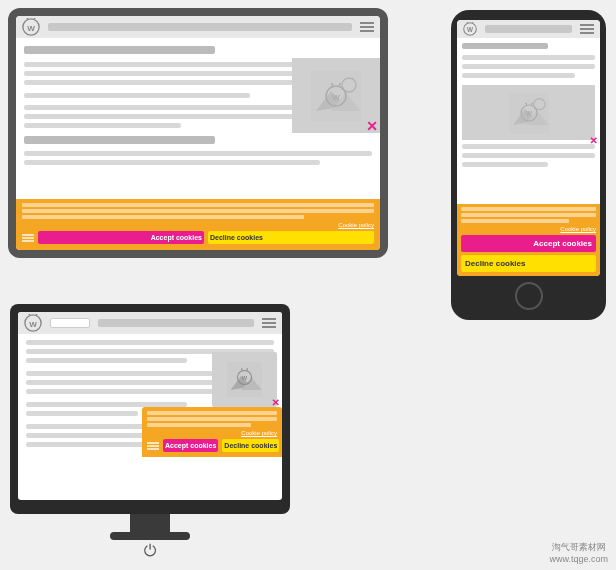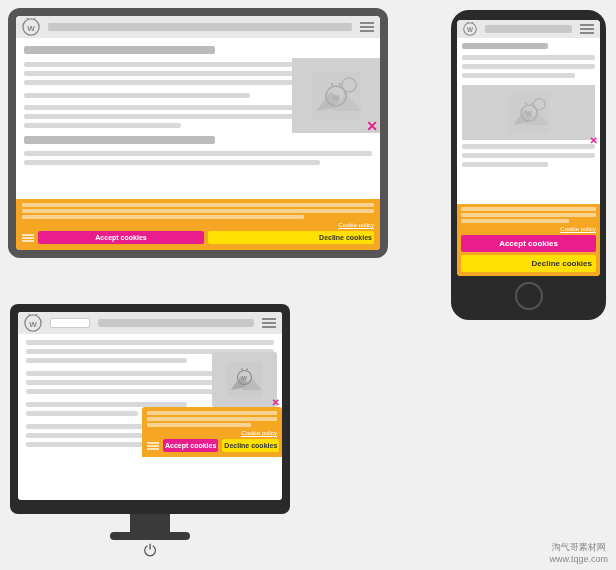--- a/index.html
+++ b/index.html
@@ -214,32 +214,32 @@
       height: 2px;
       background: rgba(255,255,255,0.7);
     }
 
     .btn-accept {
       flex: 1;
       background: #e91e8c;
       color: #fff;
       font-size: 7px;
       font-weight: bold;
-      text-align: center;
+      text-align: right;
       padding: 3px 2px;
       border-radius: 2px;
       white-space: nowrap;
     }
     .btn-decline {
       flex: 1;
       background: #ffe000;
       color: #333;
       font-size: 7px;
       font-weight: bold;
-      text-align: right;
+      text-align: left;
       padding: 3px 2px;
       border-radius: 2px;
       white-space: nowrap;
     }
 
     
     .close-x {
       position: absolute;
       color: #e91e8c;
       font-size: 12px;

